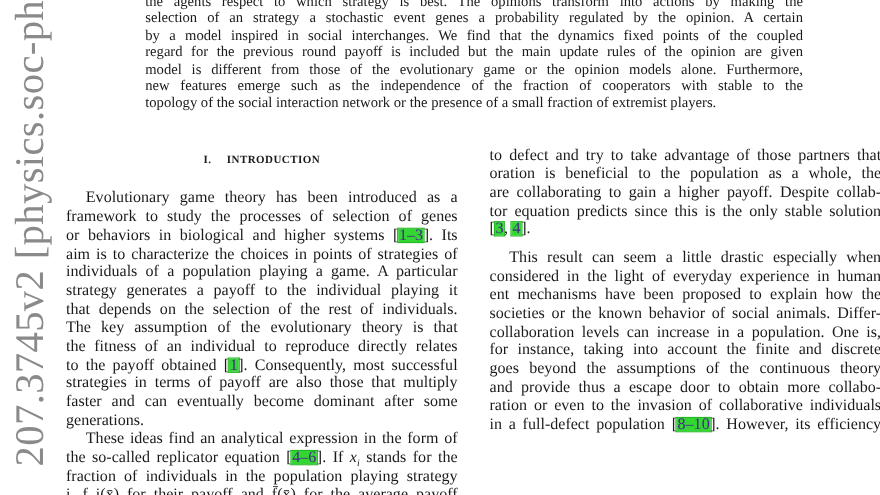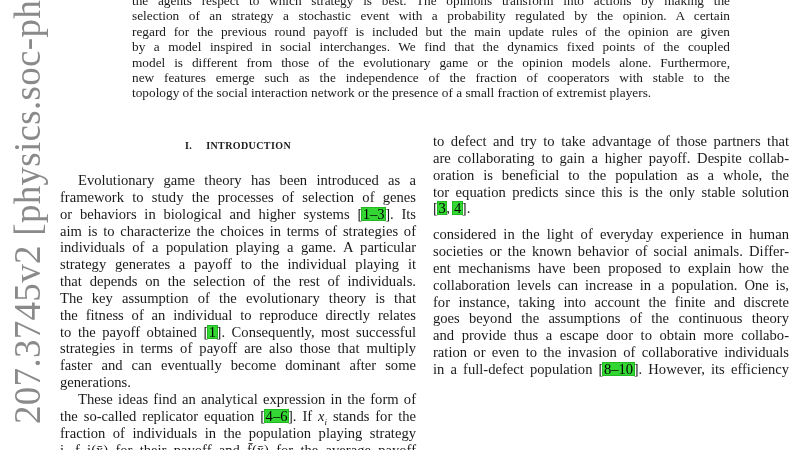--- a/index.html
+++ b/index.html
@@ -50,21 +50,21 @@
     }
     .abstract .line.last { text-align-last: left; }
 
     .col {
       position: absolute;
       font-family: "Liberation Serif", serif;
       font-size: 14.6px;
       line-height: 16.85px;
     }
     .col-left { left: 60px; top: 138px; width: 356px; }
-    .col-right { left: 433px; top: 133px; width: 356px; }
+    .col-right { left: 445px; top: 133px; width: 356px; }
 
     .section-title {
       text-align: center;
       font-weight: bold;
       font-size: 10px;
       letter-spacing: 0.4px;
       margin: 0 0 18px 0;
       height: 16px;
       line-height: 16px;
     }
@@ -80,51 +80,51 @@
     }
     .line.last { text-align-last: left; }
     .line.indent { padding-left: 18px; }
 
     .cite {
       display: inline-block;
       line-height: 12px;
       padding: 0 0.5px;
       background: #34d634;
       outline: 1px solid #22b822;
-      color: #000000;
+      color: #4c1d95;
     }
     .bracket { color: #1a1a1a; }
     .math { font-style: italic; }
     .gap-para { height: 9px; }
   </style>
 </head>
 <body>
 
 <div class="arxiv-stamp">207.3745v2  [physics.soc-ph]  21 Jul 2</div>
 
 <div class="abstract">
   <span class="line">the agents respect to which strategy is best. The opinions transform into actions by making the</span>
-  <span class="line">selection of an strategy a stochastic event with a probability regulated by the opinion. A certain</span>
+  <span class="line">selection of an strategy a stochastic event genes a probability regulated by the opinion. A certain</span>
+  <span class="line">by a model inspired in social interchanges. We find that the dynamics fixed points of the coupled</span>
   <span class="line">regard for the previous round payoff is included but the main update rules of the opinion are given</span>
-  <span class="line">by a model inspired in social interchanges. We find that the dynamics fixed points of the coupled</span>
   <span class="line">model is different from those of the evolutionary game or the opinion models alone. Furthermore,</span>
   <span class="line">new features emerge such as the independence of the fraction of cooperators with stable to the</span>
   <span class="line last">topology of the social interaction network or the presence of a small fraction of extremist players.</span>
 </div>
 
 <div class="col col-left">
   <div class="section-title">
     <span class="num">I.</span><span>INTRODUCTION</span>
   </div>
 
   <div class="para" style="">
     <span class="line indent">Evolutionary game theory has been introduced as a</span>
     <span class="line">framework to study the processes of selection of genes</span>
     <span class="line"><span>or behaviors in biological and higher systems</span> <span class="bracket">[</span><span class="cite">1–3</span><span class="bracket">]</span><span>. Its</span></span>
-    <span class="line">aim is to characterize the choices in terms of strategies of</span>
+    <span class="line">aim is to characterize the choices in points of strategies of</span>
     <span class="line">individuals of a population playing a game. A particular</span>
     <span class="line">strategy generates a payoff to the individual playing it</span>
     <span class="line">that depends on the selection of the rest of individuals.</span>
     <span class="line">The key assumption of the evolutionary theory is that</span>
     <span class="line">the fitness of an individual to reproduce directly relates</span>
     <span class="line"><span>to the payoff obtained</span> <span class="bracket">[</span><span class="cite">1</span><span class="bracket">]</span><span>. Consequently, most successful</span></span>
     <span class="line">strategies in terms of payoff are also those that multiply</span>
     <span class="line">faster and can eventually become dominant after some</span>
     <span class="line last">generations.</span>
   </div>
@@ -133,32 +133,33 @@
     <span class="line indent">These ideas find an analytical expression in the form of</span>
     <span class="line"><span>the so-called replicator equation</span> <span class="bracket">[</span><span class="cite">4–6</span><span class="bracket">]</span><span>. If </span><span class="math">x</span><sub class="math" style="font-size:9px;">i</sub><span> stands for the</span></span>
     <span class="line">fraction of individuals in the population playing strategy</span>
     <span class="line">i, f_i(x̄) for their payoff and f̄(x̄) for the average payoff</span>
   </div>
 </div>
 
 <div class="col col-right">
   <div class="para">
     <span class="line">to defect and try to take advantage of those partners that</span>
+    <span class="line">oration is beneficial to the population as a whole, the</span>
     <span class="line">are collaborating to gain a higher payoff. Despite collab-</span>
-    <span class="line">oration is beneficial to the population as a whole, the</span>
     <span class="line">tor equation predicts since this is the only stable solution</span>
     <span class="line last"><span class="bracket">[</span><span class="cite">3</span><span>, </span><span class="cite">4</span><span class="bracket">]</span><span>.</span></span>
   </div>
 
   <div class="gap-para"></div>
 
   <div class="para">
+    <span class="line indent">This result can seem a little drastic especially when</span>
     <span class="line">considered in the light of everyday experience in human</span>
+    <span class="line">ent mechanisms have been proposed to explain how the</span>
     <span class="line">societies or the known behavior of social animals. Differ-</span>
-    <span class="line">ent mechanisms have been proposed to explain how the</span>
     <span class="line">collaboration levels can increase in a population. One is,</span>
     <span class="line">for instance, taking into account the finite and discrete</span>
     <span class="line">goes beyond the assumptions of the continuous theory</span>
     <span class="line">and provide thus a escape door to obtain more collabo-</span>
     <span class="line">ration or even to the invasion of collaborative individuals</span>
     <span class="line"><span>in a full-defect population</span> <span class="bracket">[</span><span class="cite">8–10</span><span class="bracket">]</span><span>. However, its efficiency</span></span>
   </div>
 </div>
 
 </body></html>

